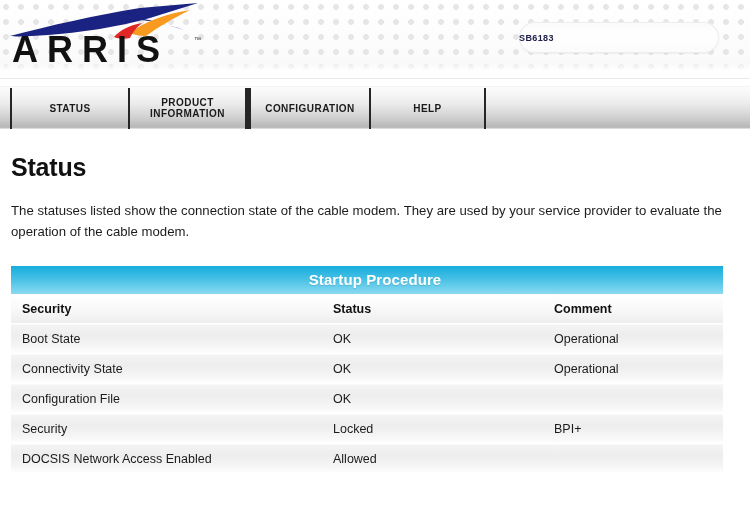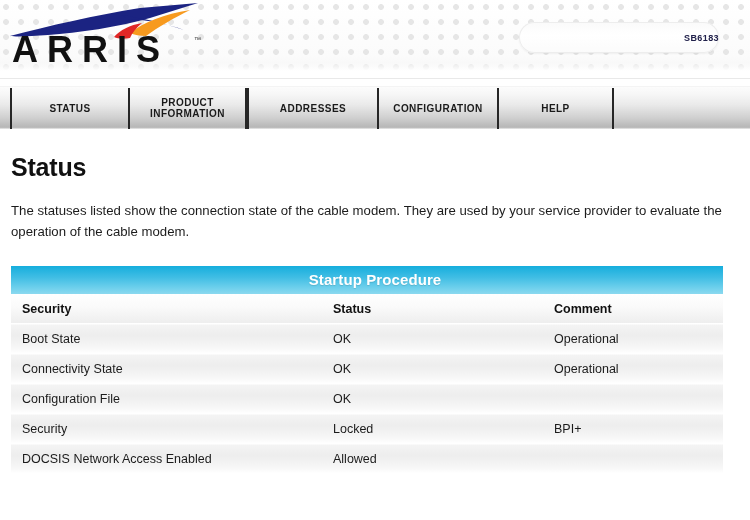--- a/index.html
+++ b/index.html
@@ -69,21 +69,21 @@
     position: absolute;
     right: 31px;
     top: 22px;
     width: 200px;
     height: 31px;
     border-radius: 16px;
     background: linear-gradient(to bottom, #fafafa 0%, #ffffff 42%, #fbfbfb 100%);
     box-shadow: 0 0 0 1px #ededed inset, 0 1px 2px rgba(0,0,0,0.05);
     display: flex;
     align-items: center;
-    justify-content: flex-end;
+    justify-content: flex-start;
   }
   .model-pill-text {
     font-size: 9px;
     font-weight: bold;
     color: #20204a;
     letter-spacing: 0.4px;
   }
 
   
   .navbar {
@@ -231,21 +231,20 @@
   <div class="nav-sep"></div>
 
   <div class="nav-item w-status">STATUS</div>
   <div class="nav-sep"></div>
 
   <div class="nav-item w-product">PRODUCT INFORMATION</div>
   <div class="nav-sep"></div>
 
   <div class="nav-sep"></div>
 
-  <div class="nav-item w-addr">ADDRESSES</div>
   <div class="nav-sep"></div>
 
   <div class="nav-item w-config">CONFIGURATION</div>
   <div class="nav-sep"></div>
 
   <div class="nav-item w-help">HELP</div>
   <div class="nav-sep"></div>
 
   <div class="nav-edge-right"></div>
 </div>

